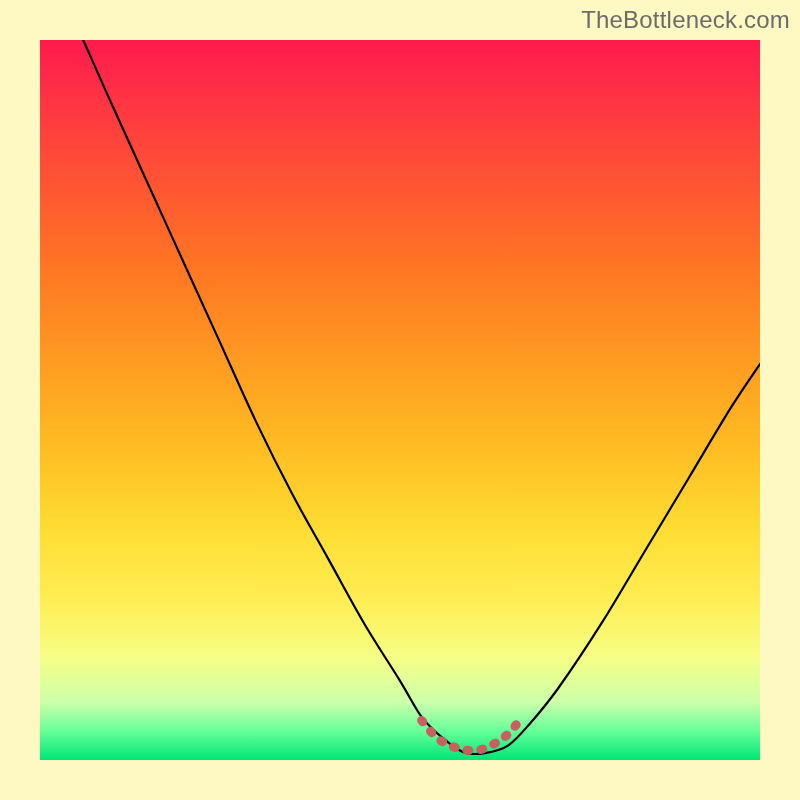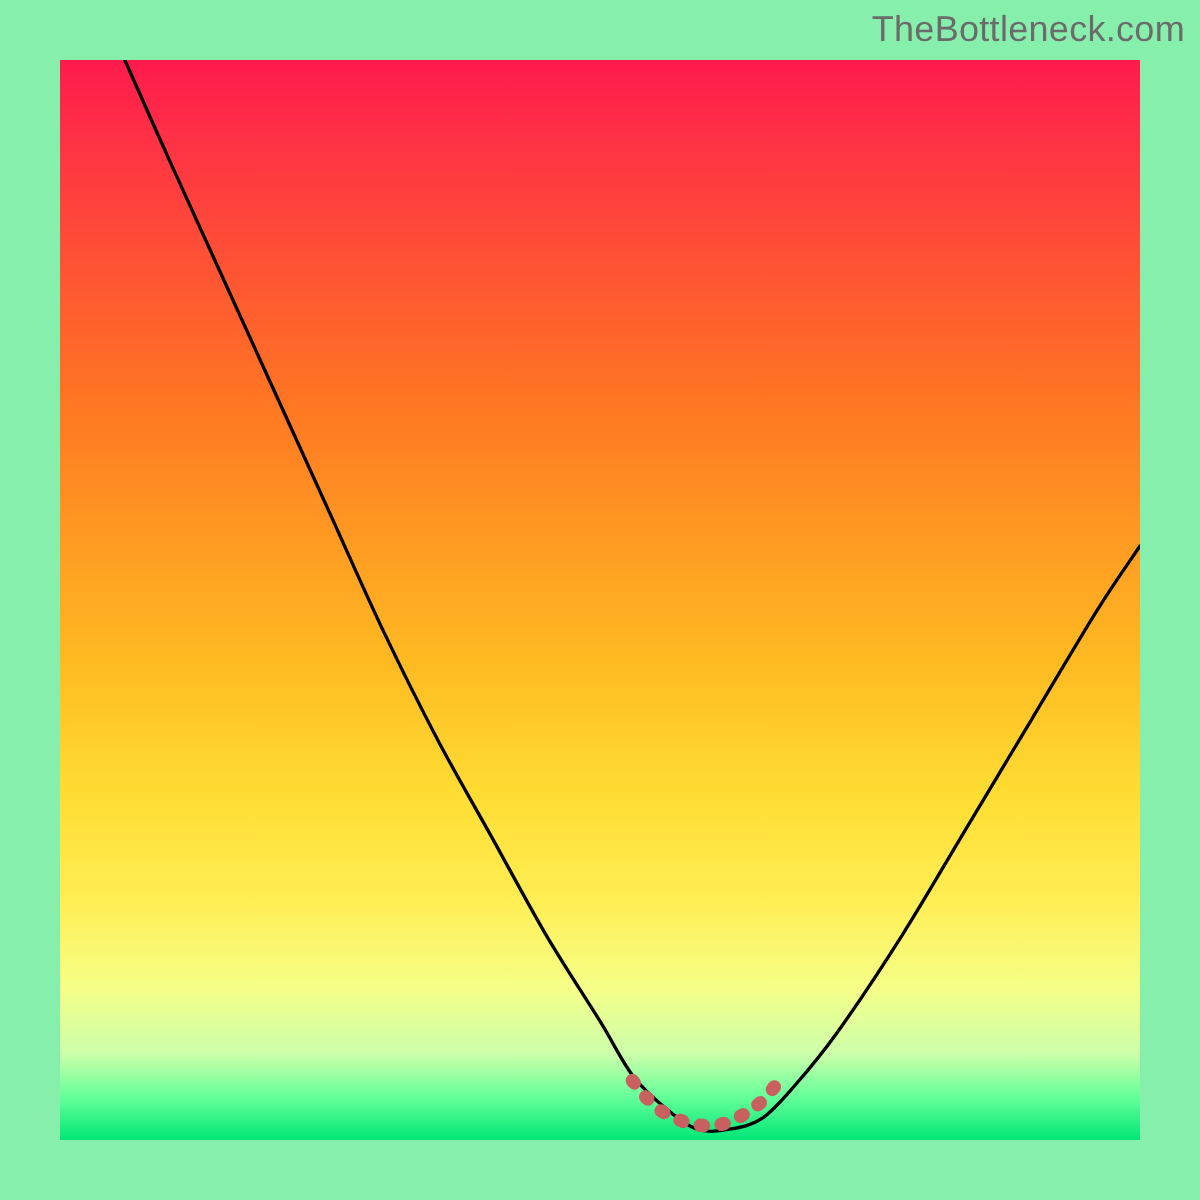--- a/index.html
+++ b/index.html
@@ -8,21 +8,21 @@
     width: 800px;
     height: 800px;
     background: #000;
     overflow: hidden;
     font-family: Arial, Helvetica, sans-serif;
   }
   .frame {
     position: relative;
     width: 800px;
     height: 800px;
-    background: #86efac;
+    background: #fef9c3;
   }
   .plot-area {
     position: absolute;
     left: 40px;
     top: 40px;
     width: 720px;
     height: 720px;
     background: linear-gradient(to bottom,
       #ff1a4d 0%,
       #ff3344 8%,

